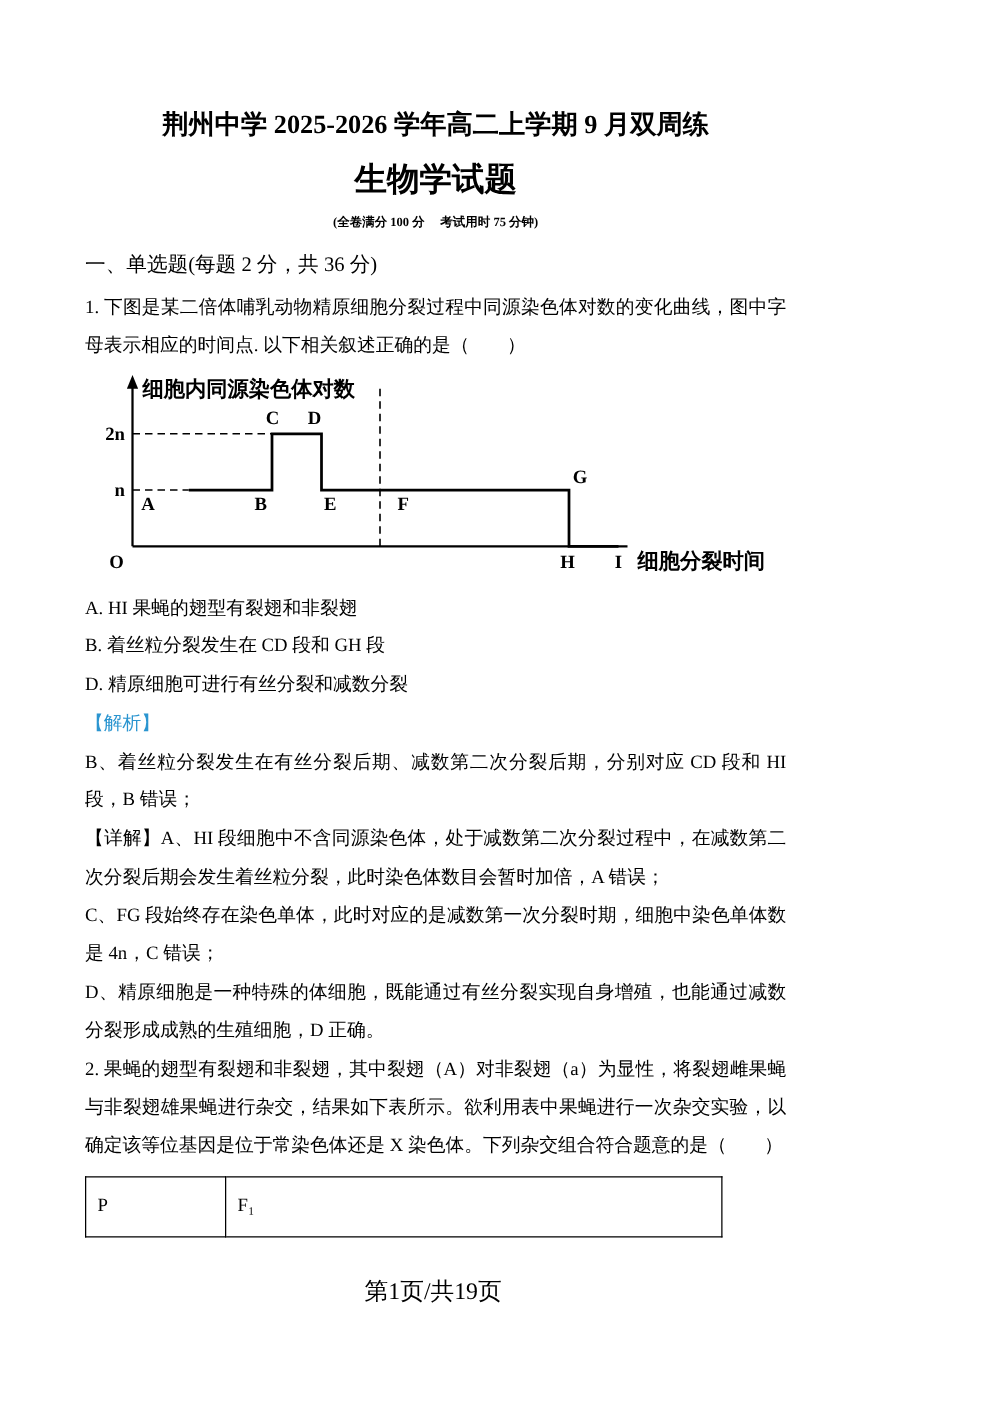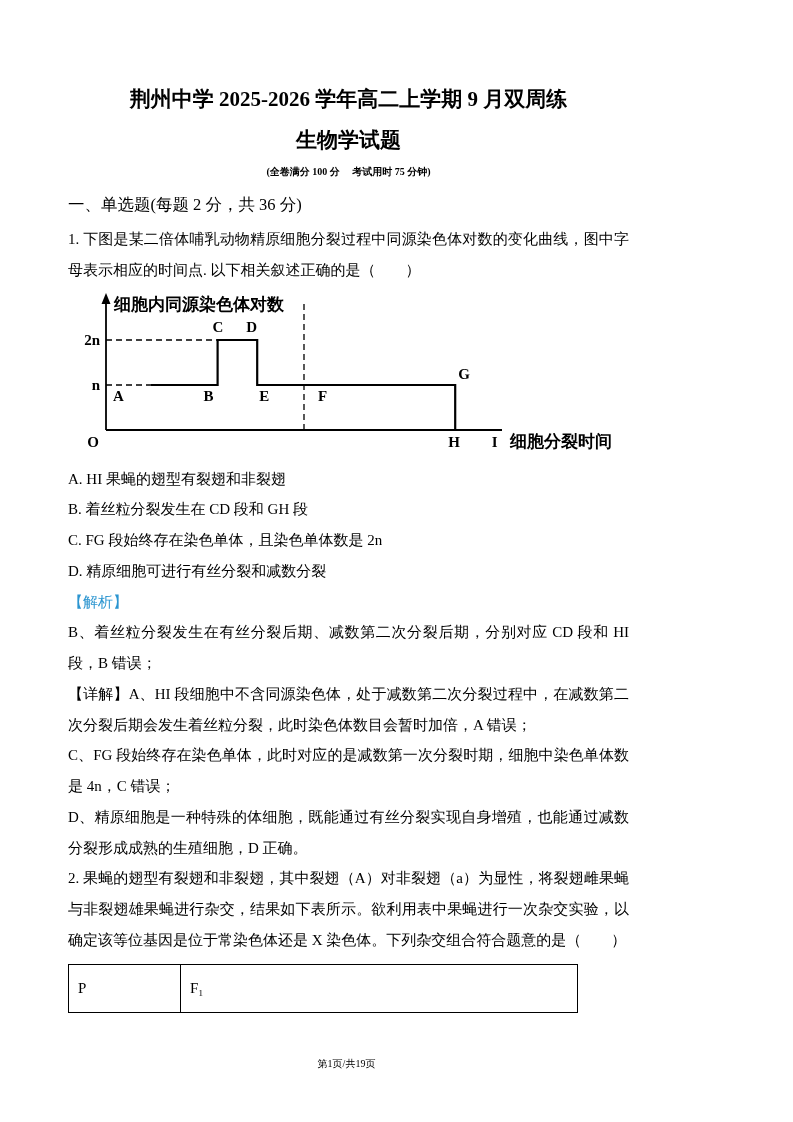--- a/index.html
+++ b/index.html
@@ -10,33 +10,33 @@
     color:#000;
   }
   .page {
     position:relative;
     width:693px; height:1122px;
     background:#fff;
     padding:84px 64px 0 68px;
     overflow:hidden;
   }
   .title    { text-align:center; font-size:21px; font-weight:700; line-height:1.45; margin-bottom:12px; }
-  .subtitle { text-align:center; font-size:21px; font-weight:700; margin-bottom:10px; }
+  .subtitle { text-align:center; font-size:26px; font-weight:700; margin-bottom:10px; }
   .info     { text-align:center; font-size:10px; font-weight:700; margin-bottom:10px; line-height:1.6; }
   .section-head { font-size:16.5px; font-weight:400; line-height:1.8; margin-bottom:4px; }
   p.body { font-size:15px; line-height:2.05; text-align:justify; }
   .blue { color:var(--accent,#2B95D0); }
   .chart-wrap { margin:4px 0 2px 16px; }
   svg text { font-family:"Liberation Serif","DejaVu Serif",serif; }
   .cl { font-size:15px; font-weight:700; }
   .ct { font-size:17px; font-weight:700; }
   table.cross { border-collapse:collapse; margin-top:8px; width:510px; table-layout:fixed; }
   table.cross td { border:1.5px solid #000; height:48px; font-size:15px; padding:4px 9px; vertical-align:middle; }
   td.c1 { width:112px; }
-  .footer { position:absolute; left:0; right:0; top:1020px; text-align:center; font-size:10px;margin-top:37px; }
+  .footer { position:absolute; left:0; right:0; top:1020px; text-align:center; font-size:19px; }
 </style>
 </head>
 <body>
 
 <div class="page">
 
   <div class="title">荆州中学 2025-2026 学年高二上学期 9 月双周练</div>
   <div class="subtitle">生物学试题</div>
   <div class="info">(全卷满分 100 分　 考试用时 75 分钟)</div>
   <div class="section-head">一、单选题(每题 2 分，共 36 分)</div>
@@ -65,21 +65,20 @@
           <text x="374.2" y="89" class="cl">G</text>
           <text x="364.2" y="157" class="cl">H</text>
           <text x="407.8" y="157" class="cl">I</text>
           <text x="30" y="20" class="ct">细胞内同源染色体对数</text>
           <text x="426" y="157" class="ct">细胞分裂时间</text>
         </svg>
     </div>
 
     <p class="body">A. HI 果蝇的翅型有裂翅和非裂翅</p>
     <p class="body">B. 着丝粒分裂发生在 CD 段和 GH 段</p>
-    <p class="body">C. FG 段始终存在染色单体，且染色单体数是 2n</p>
     <p class="body">D. 精原细胞可进行有丝分裂和减数分裂</p>
 
 
     <p class="body"><span class="blue">【解析】</span></p>
 
     <p class="body">B、着丝粒分裂发生在有丝分裂后期、减数第二次分裂后期，分别对应 CD 段和 HI 段，B 错误；</p>
     <p class="body"><span>【详解】</span><span>A、HI 段细胞中不含同源染色体，处于减数第二次分裂过程中，在减数第二次分裂后期会发生着丝粒分裂，此时染色体数目会暂时加倍，A 错误；</span></p>
     <p class="body">C、FG 段始终存在染色单体，此时对应的是减数第一次分裂时期，细胞中染色单体数是 4n，C 错误；</p>
     <p class="body">D、精原细胞是一种特殊的体细胞，既能通过有丝分裂实现自身增殖，也能通过减数分裂形成成熟的生殖细胞，D 正确。</p>
   </div>

